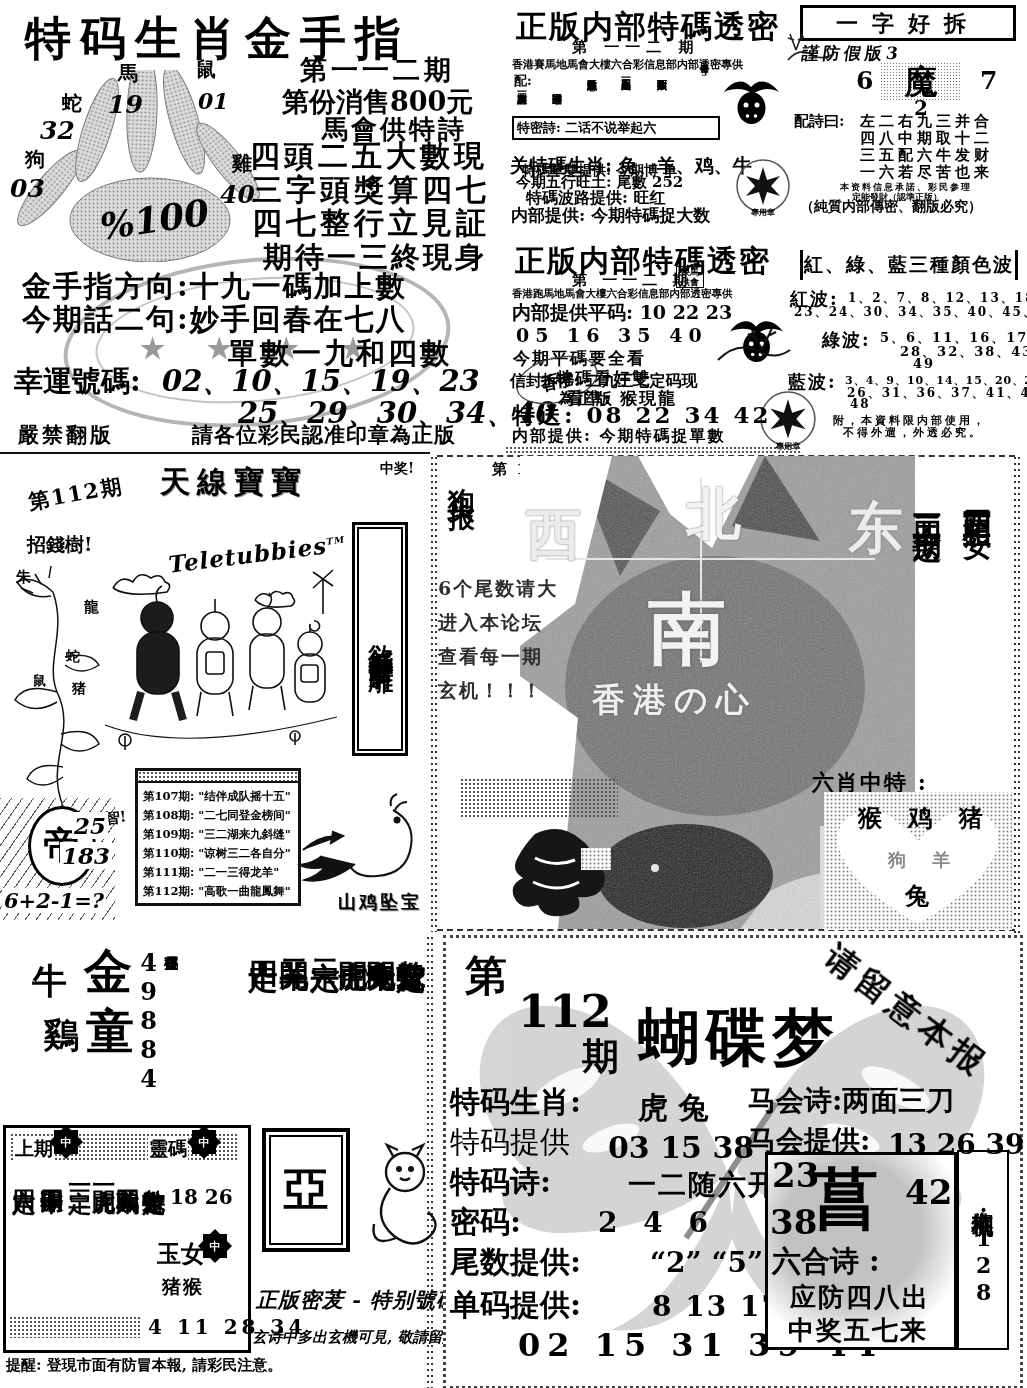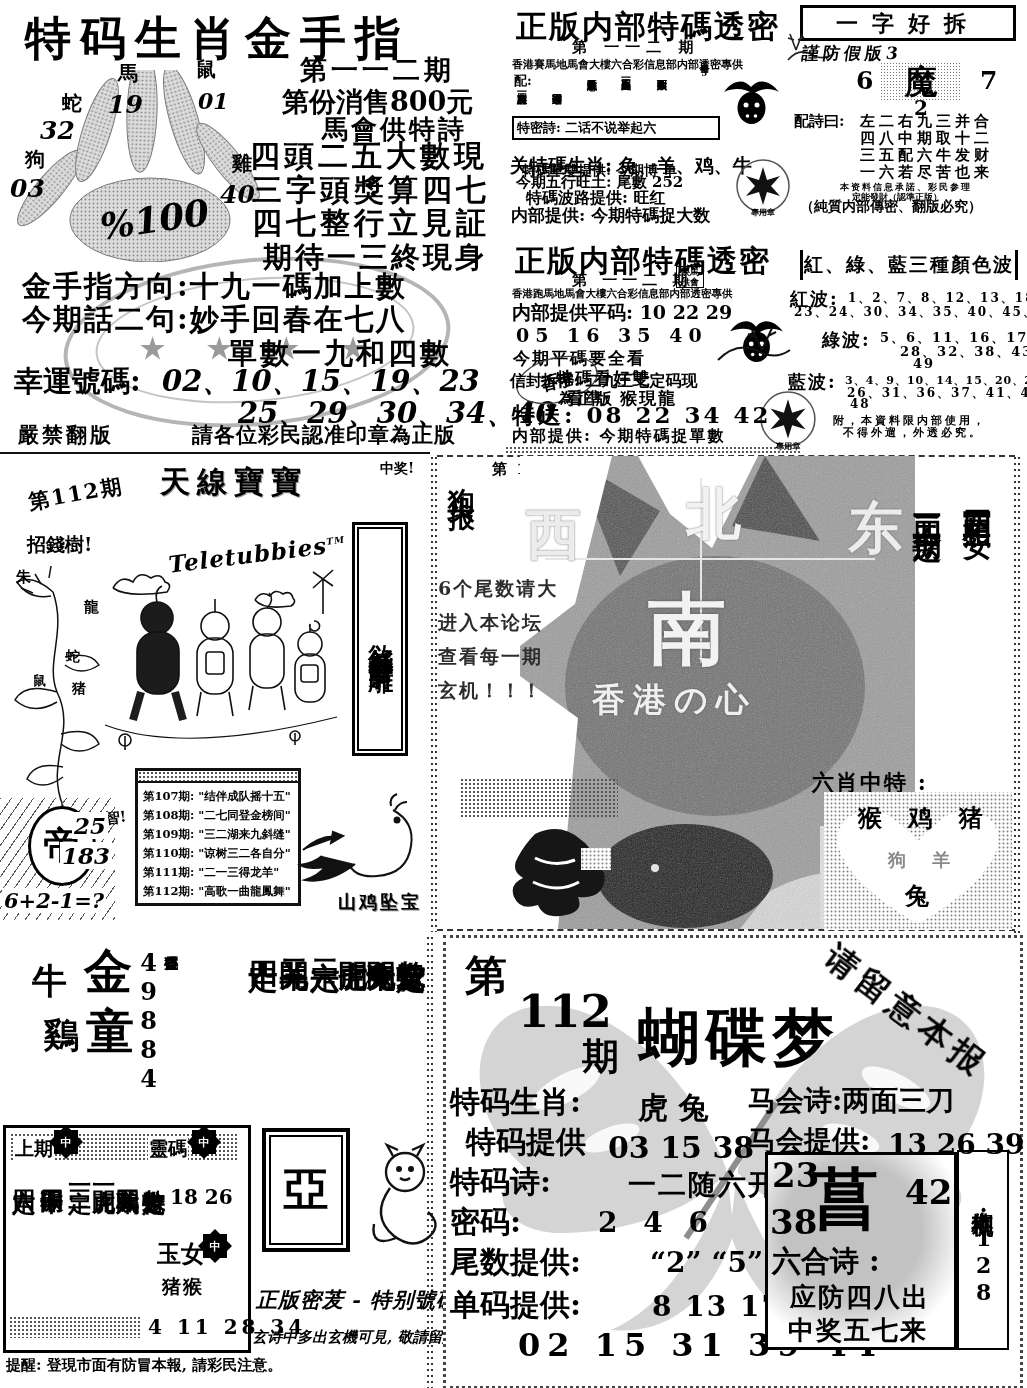--- a/index.html
+++ b/index.html
@@ -166,21 +166,21 @@
   </section>
 
   <section>
     <div class="abs" style="left:515px;top:241px;font-size:30px;letter-spacing:2px;font-weight:900;">正版内部特碼透密</div>
     <div class="abs" style="left:572px;top:271px;font-size:15px;letter-spacing:5px;">第 一一二 期</div>
     <div class="abs" style="left:676px;top:266px;width:26px;border:1.5px solid #000;font-size:9px;line-height:10px;text-align:center;">
       <div>快馬</div>
       <div>供會</div>
     </div>
     <div class="abs" style="left:512px;top:287px;font-size:10.5px;">香港跑馬地馬會大樓六合彩信息部内部透密專供</div>
-    <div class="abs" style="left:512px;top:300px;font-size:19px;">内部提供平码: 10 22 29</div>
+    <div class="abs" style="left:512px;top:300px;font-size:19px;">内部提供平码: 10 22 23</div>
     <div class="abs" style="left:516px;top:324px;font-size:19px;letter-spacing:6px;">05 16 35 40</div>
     <div class="abs" style="left:513px;top:347px;font-size:17px;letter-spacing:2px;">今期平碼要全看</div>
     <div class="abs" style="left:556px;top:367px;font-size:17px;letter-spacing:2px;">特碼看好雙</div>
     <div class="abs" style="left:566px;top:387px;font-size:17px;letter-spacing:2px;">看準: 猴現龍</div>
     <svg class="abs" style="left:514px;top:356px;transform:rotate(-14deg);" width="86" height="48" viewBox="0 0 86 48">
       <ellipse cx="43" cy="24" rx="41" ry="22" fill="none" stroke="#444" stroke-width="1.3"></ellipse>
       <text x="43" y="31" font-size="17" text-anchor="middle">香港</text>
     </svg>
     <svg class="abs" style="left:712px;top:322px;" width="80" height="44" viewBox="0 0 80 44">
       <g stroke="#111" fill="none" stroke-width="2">
@@ -446,21 +446,21 @@
 
     <div class="abs" style="left:465px;top:948px;font-size:42px;font-weight:900;">第</div>
     <div class="abs" style="left:518px;top:985px;font-size:45px;">112</div>
     <div class="abs" style="left:582px;top:1032px;font-size:37px;font-weight:900;">期</div>
     <div class="abs" style="left:638px;top:996px;font-size:62px;font-weight:900;letter-spacing:5px;">蝴碟梦</div>
     <div class="abs" style="left:842px;top:935px;font-size:33px;font-weight:900;letter-spacing:6px;transform:rotate(37deg);transform-origin:left top;">请留意本报</div>
 
     <div class="abs" style="left:450px;top:1082px;font-size:30px;font-weight:900;">特码生肖:</div>
     <div class="abs" style="left:638px;top:1088px;font-size:30px;">虎    兔</div>
     <div class="abs" style="left:748px;top:1082px;font-size:28px;font-weight:900;">马会诗:两面三刀</div>
-    <div class="abs" style="left:450px;top:1122px;font-size:30px;font-weight:700;margin-left:16px;">特码提供</div>
+    <div class="abs" style="left:450px;top:1122px;font-size:30px;font-weight:400;">特码提供</div>
     <div class="abs" style="left:608px;top:1130px;font-size:30px;">03  15  38</div>
     <div class="abs" style="left:748px;top:1122px;font-size:28px;font-weight:900;">马会提供:</div>
     <div class="abs" style="left:888px;top:1128px;font-size:28px;">13  26  39</div>
     <div class="abs" style="left:450px;top:1162px;font-size:30px;font-weight:900;">特码诗:</div>
     <div class="abs" style="left:628px;top:1166px;font-size:28px;letter-spacing:2px;">一二随六开</div>
     <div class="abs" style="left:450px;top:1202px;font-size:30px;font-weight:900;">密码:</div>
     <div class="abs" style="left:598px;top:1206px;font-size:28px;letter-spacing:8px;">2  4  6</div>
     <div class="abs" style="left:450px;top:1242px;font-size:30px;font-weight:900;">尾数提供:</div>
     <div class="abs" style="left:650px;top:1246px;font-size:28px;">“2”  “5”</div>
     <div class="abs" style="left:450px;top:1285px;font-size:30px;font-weight:900;">单码提供:</div>

